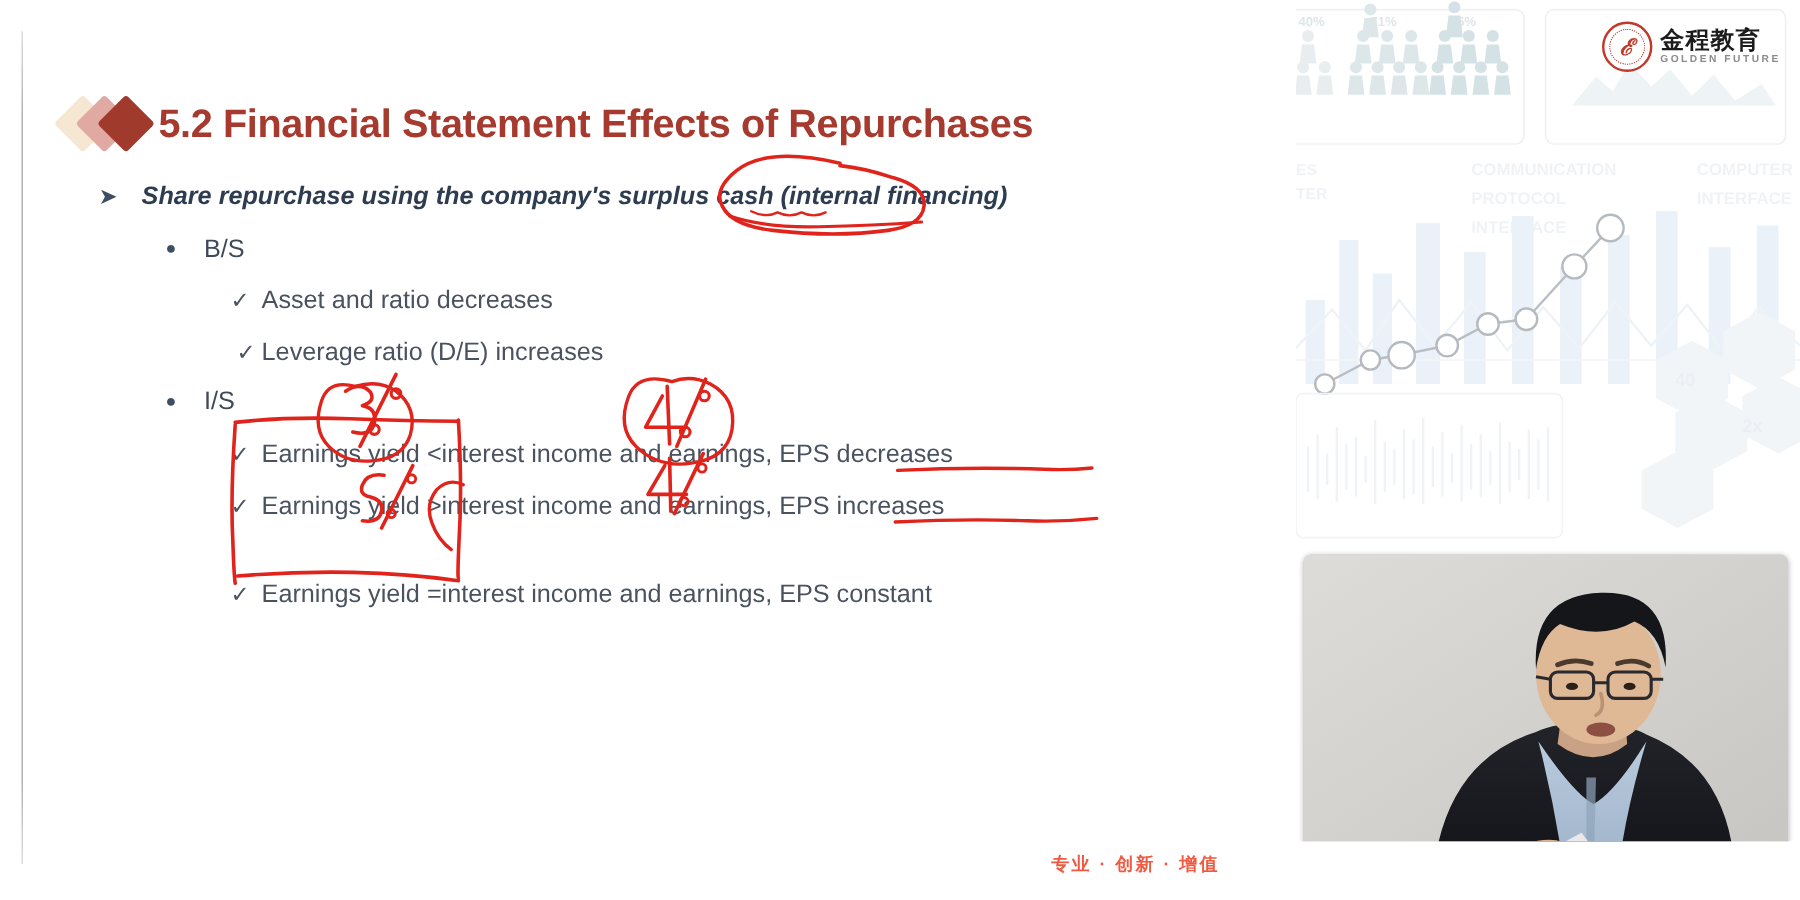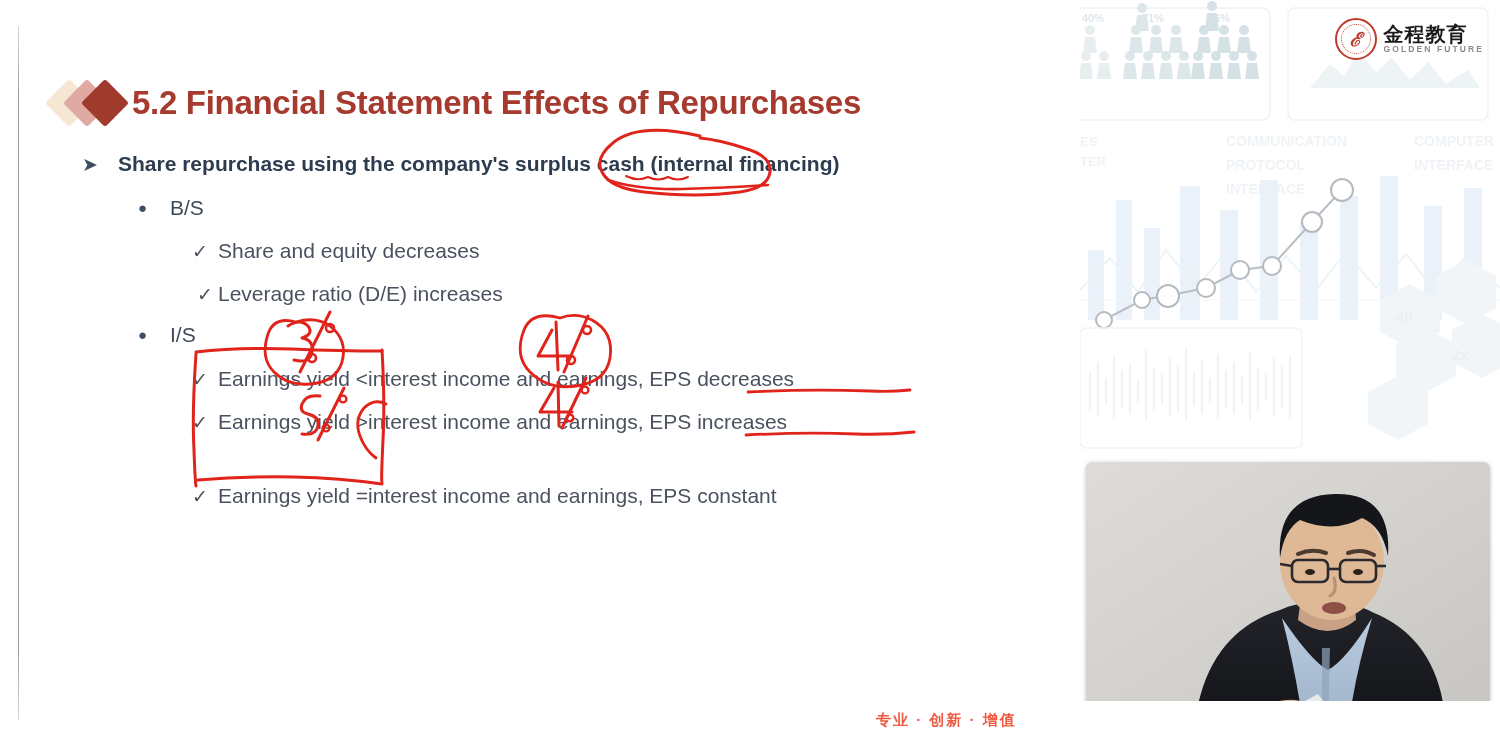--- a/index.html
+++ b/index.html
@@ -15,21 +15,21 @@
   #title-row{position:absolute;left:52px;top:78px;display:flex;align-items:center;}
   .diamonds{position:relative;width:76px;height:50px;flex:0 0 auto;}
   .dia{position:absolute;width:34px;height:34px;transform:rotate(45deg);top:8px;border-radius:3px;}
   .dia.d1{left:0;background:#f6e7d3;}
   .dia.d2{left:18px;background:#e0a9a2;}
   .dia.d3{left:36px;background:#a03a2c;}
   #slide-title{font-size:33px;font-weight:bold;color:#a63a2e;letter-spacing:-.3px;
                white-space:nowrap;margin-left:4px;}
 
   
-  .lvl1{position:absolute;left:82px;font-size:21px;font-weight:bold;color:#2e3c50;white-space:nowrap;}
+  .lvl1{position:absolute;left:82px;font-size:21px;font-weight:bold;color:#2e3c50;white-space:nowrap;font-style:italic;}
   .lvl1 .arrow{display:inline-block;width:36px;color:#3d4e63;font-size:19px;}
   .lvl2{position:absolute;left:138px;font-size:21px;color:#3f4a58;white-space:nowrap;}
   .lvl2 .dot{display:inline-block;width:32px;color:#3d4e63;font-size:15px;vertical-align:2px;}
   .lvl3{position:absolute;left:192px;font-size:21px;color:#4a5260;white-space:nowrap;}
   .lvl3 .tick{display:inline-block;width:26px;color:#4a5260;font-size:19px;}
 
   
   #tagline{position:absolute;left:876px;top:700px;font-size:15px;color:#ef5a42;
            letter-spacing:2px;font-weight:bold;white-space:nowrap;margin-top:11px;}
 
@@ -77,21 +77,21 @@
 
   <div class="lvl1" style="top:152px;">
     <span class="arrow">➤</span><span>Share repurchase using the company's surplus cash (internal financing)</span>
   </div>
 
   <div class="lvl2" style="top:196px;">
     <span class="dot">●</span><span>B/S</span>
   </div>
 
   <div class="lvl3" style="top:239px;">
-    <span class="tick">✓</span><span>Share and equity decreases</span>
+    <span class="tick">✓</span><span>Asset and ratio decreases</span>
   </div>
   <div class="lvl3" style="top:282px;text-align:center;">
     <span class="tick">✓</span><span>Leverage ratio (D/E) increases</span>
   </div>
 
   <div class="lvl2" style="top:323px;">
     <span class="dot">●</span><span>I/S</span>
   </div>
 
   <div class="lvl3" style="top:367px;">

